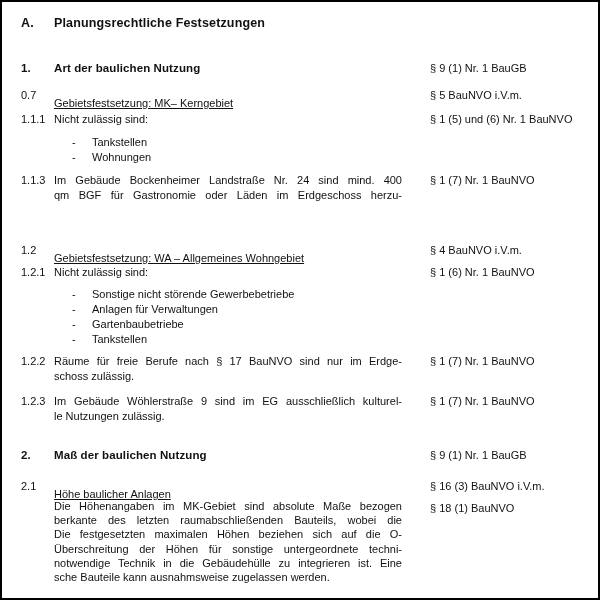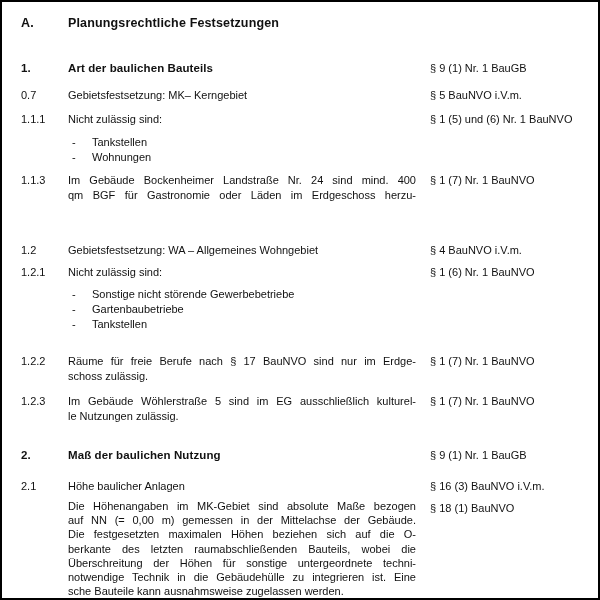--- a/index.html
+++ b/index.html
@@ -10,43 +10,43 @@
     background:#ffffff;
     border:2px solid #000000;
     font-family:"Liberation Sans","DejaVu Sans",sans-serif;
     font-size:11px;
     line-height:15px;
     color:#111111;
     overflow:hidden;
   }
   .r{position:absolute;left:0;right:0;}
   .num{position:absolute;left:19px;white-space:nowrap;}
-  .txt{position:absolute;left:66px;width:348px;}
+  .txt{position:absolute;left:52px;width:348px;}
   .ref{position:absolute;left:428px;width:168px;}
   .hd{font-weight:700;font-size:11.5px;letter-spacing:.1px;}
   .title-hd{font-weight:700;font-size:12.5px;letter-spacing:.15px;}
-  .u{}
+  .u{text-decoration:underline;margin-top:8px;}
   .j{text-align:justify;text-align-last:justify;}
   .para{line-height:14.2px;}
   .bl{position:absolute;left:70px;width:340px;}
   .dash{display:inline-block;width:20px;}
 </style>
 </head>
 <body>
 
 <div class="page">
 
   <div class="r" style="top:14px">
     <div class="num title-hd">A.</div>
     <div class="txt title-hd">Planungsrechtliche Festsetzungen</div>
   </div>
 
   <div class="r" style="top:59px">
     <div class="num hd">1.</div>
-    <div class="txt hd">Art der baulichen Bauteils</div>
+    <div class="txt hd">Art der baulichen Nutzung</div>
     <div class="ref">§ 9 (1) Nr. 1 BauGB</div>
   </div>
 
   <div class="r" style="top:86px">
     <div class="num">0.7</div>
     <div class="txt u">Gebietsfestsetzung: MK– Kerngebiet</div>
     <div class="ref">§ 5 BauNVO i.V.m.</div>
   </div>
 
   <div class="r" style="top:110px">
@@ -79,61 +79,61 @@
 
   <div class="r" style="top:263px">
     <div class="num">1.2.1</div>
     <div class="txt">Nicht zulässig sind:</div>
     <div class="ref">§ 1 (6) Nr. 1 BauNVO</div>
   </div>
 
   <div class="r" style="top:285px">
     <div class="bl">
       <div><span class="dash">-</span><span>Sonstige nicht störende Gewerbebetriebe</span></div>
+      <div><span class="dash">-</span><span>Anlagen für Verwaltungen</span></div>
       <div><span class="dash">-</span><span>Gartenbaubetriebe</span></div>
       <div><span class="dash">-</span><span>Tankstellen</span></div>
     </div>
   </div>
 
   <div class="r" style="top:352px">
     <div class="num">1.2.2</div>
     <div class="txt">
       <div class="j">Räume für freie Berufe nach § 17 BauNVO sind nur im Erdge-</div>
       <div>schoss zulässig.</div>
     </div>
     <div class="ref">§ 1 (7) Nr. 1 BauNVO</div>
   </div>
 
   <div class="r" style="top:392px">
     <div class="num">1.2.3</div>
     <div class="txt">
-      <div class="j">Im Gebäude Wöhlerstraße 5 sind im EG ausschließlich kulturel-</div>
+      <div class="j">Im Gebäude Wöhlerstraße 9 sind im EG ausschließlich kulturel-</div>
       <div>le Nutzungen zulässig.</div>
     </div>
     <div class="ref">§ 1 (7) Nr. 1 BauNVO</div>
   </div>
 
   <div class="r" style="top:446px">
     <div class="num hd">2.</div>
     <div class="txt hd">Maß der baulichen Nutzung</div>
     <div class="ref">§ 9 (1) Nr. 1 BauGB</div>
   </div>
 
   <div class="r" style="top:477px">
     <div class="num">2.1</div>
     <div class="txt u">Höhe baulicher Anlagen</div>
     <div class="ref">§ 16 (3) BauNVO i.V.m.</div>
   </div>
 
   <div class="r" style="top:497px">
     <div class="txt para">
       <div class="j">Die Höhenangaben im MK-Gebiet sind absolute Maße bezogen</div>
-      <div class="j">auf NN (= 0,00 m) gemessen in der Mittelachse der Gebäude.</div>
+      <div class="j">berkante des letzten raumabschließenden Bauteils, wobei die</div>
       <div class="j">Die festgesetzten maximalen Höhen beziehen sich auf die O-</div>
-      <div class="j">berkante des letzten raumabschließenden Bauteils, wobei die</div>
       <div class="j">Überschreitung der Höhen für sonstige untergeordnete techni-</div>
       <div class="j">notwendige Technik in die Gebäudehülle zu integrieren ist. Eine</div>
       <div>sche Bauteile kann ausnahmsweise zugelassen werden.</div>
     </div>
     <div class="ref" style="top:2px">§ 18 (1) BauNVO</div>
   </div>
 
 </div>
 
 </body></html>

